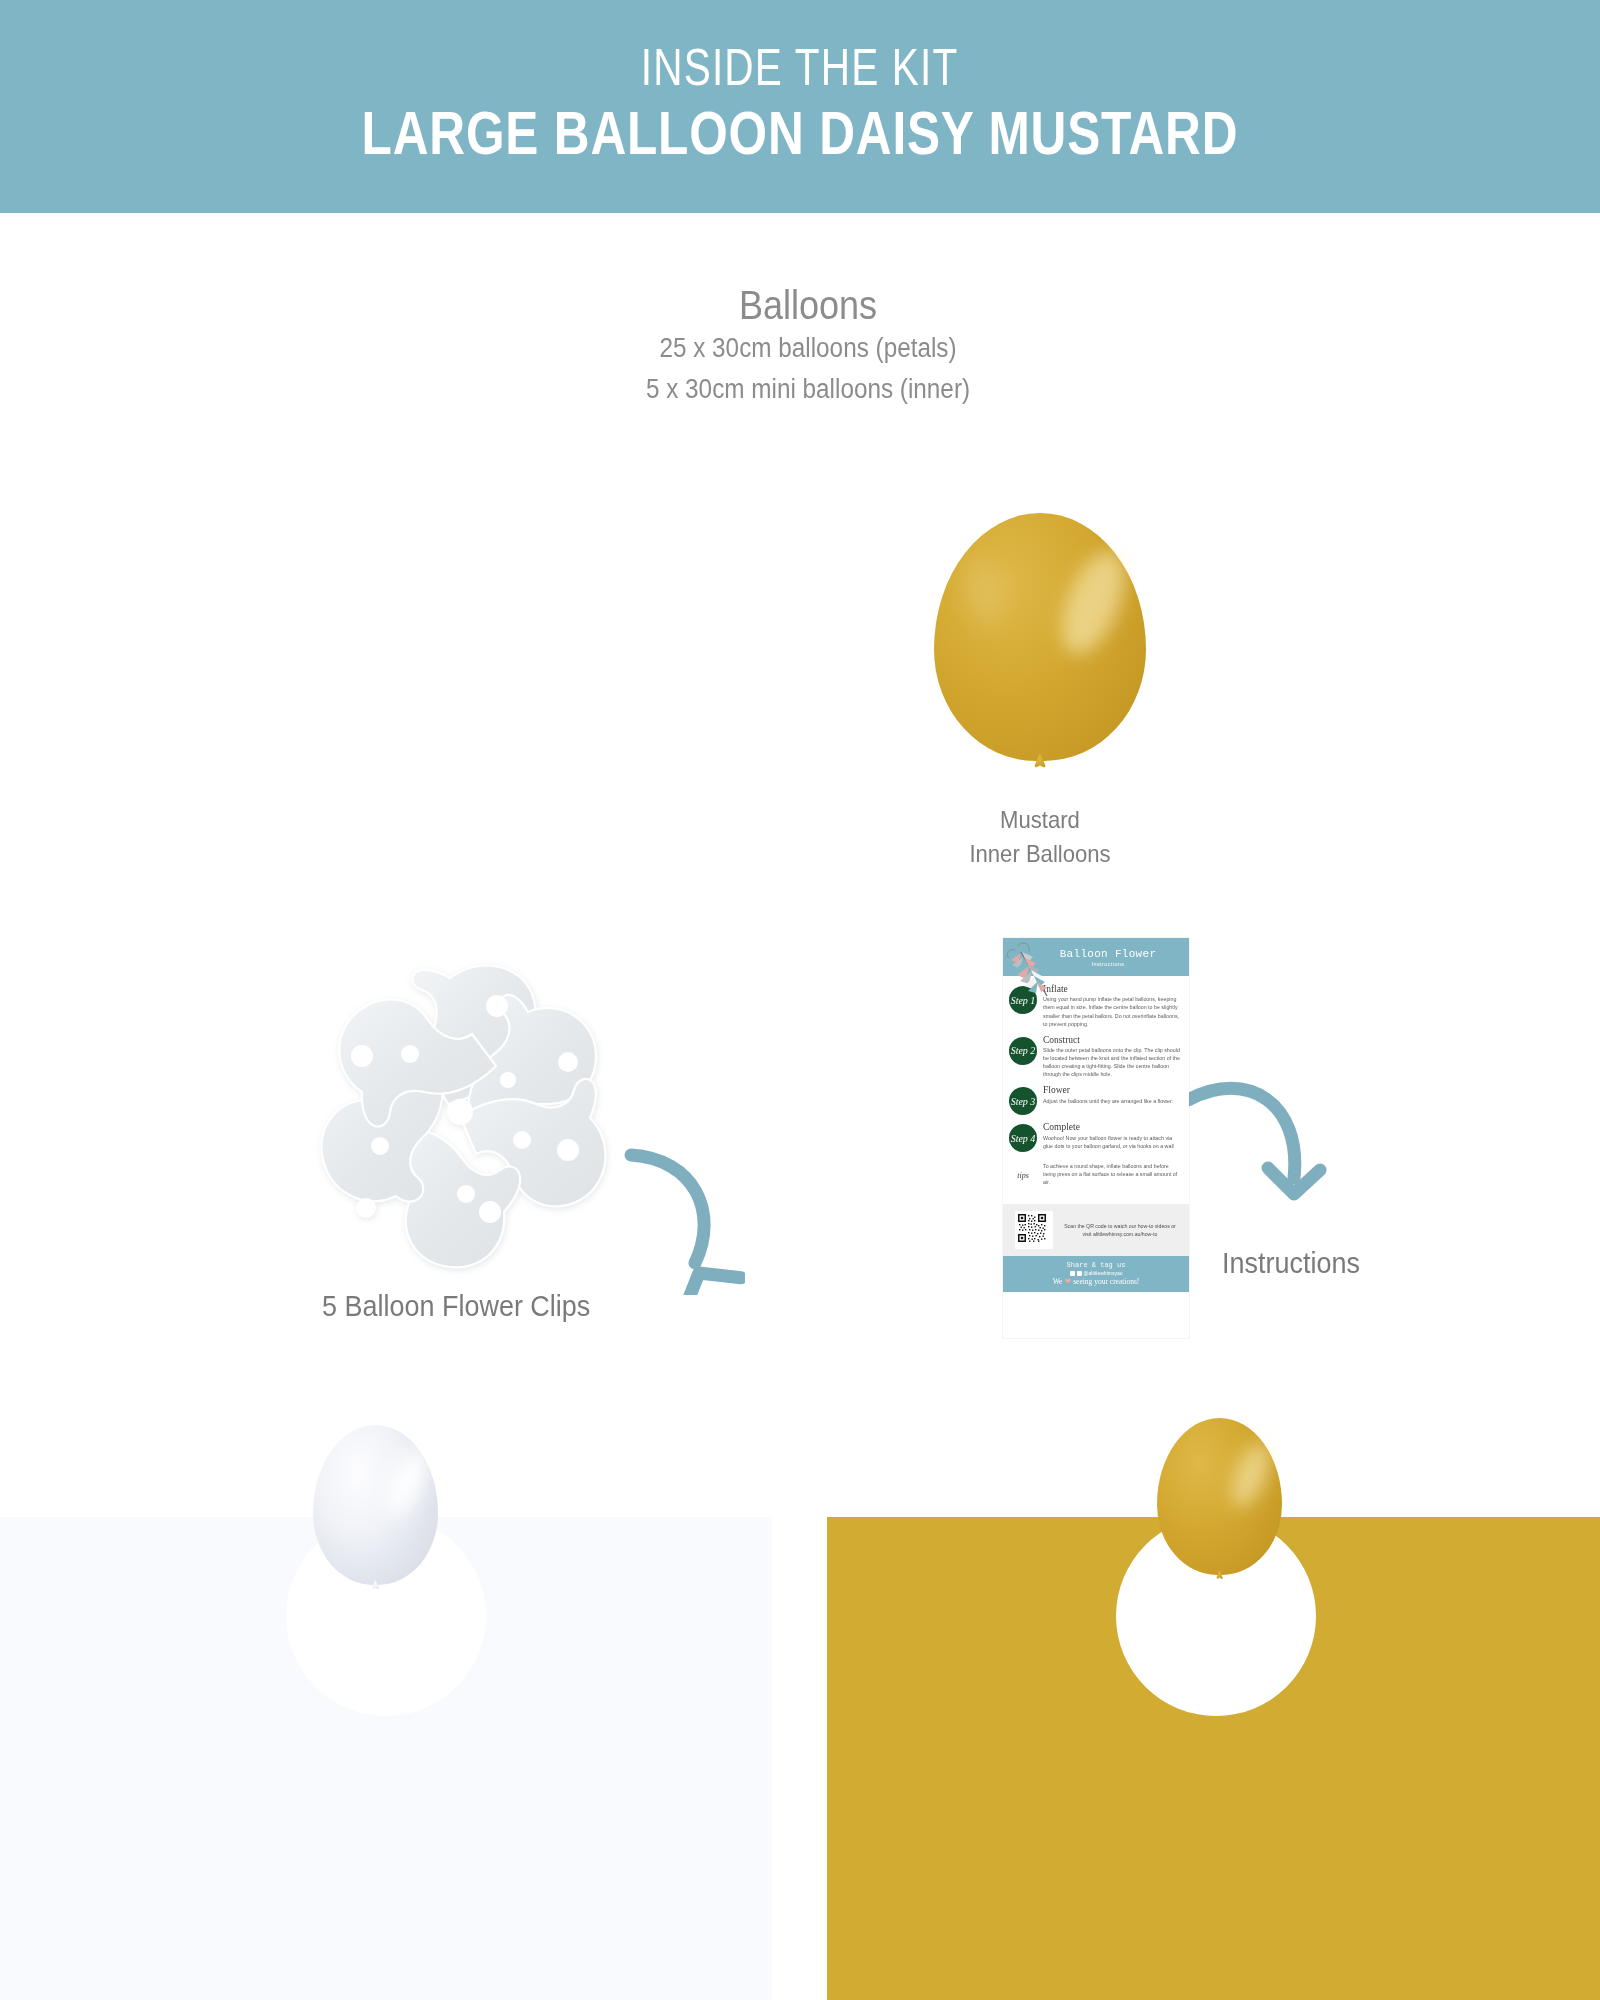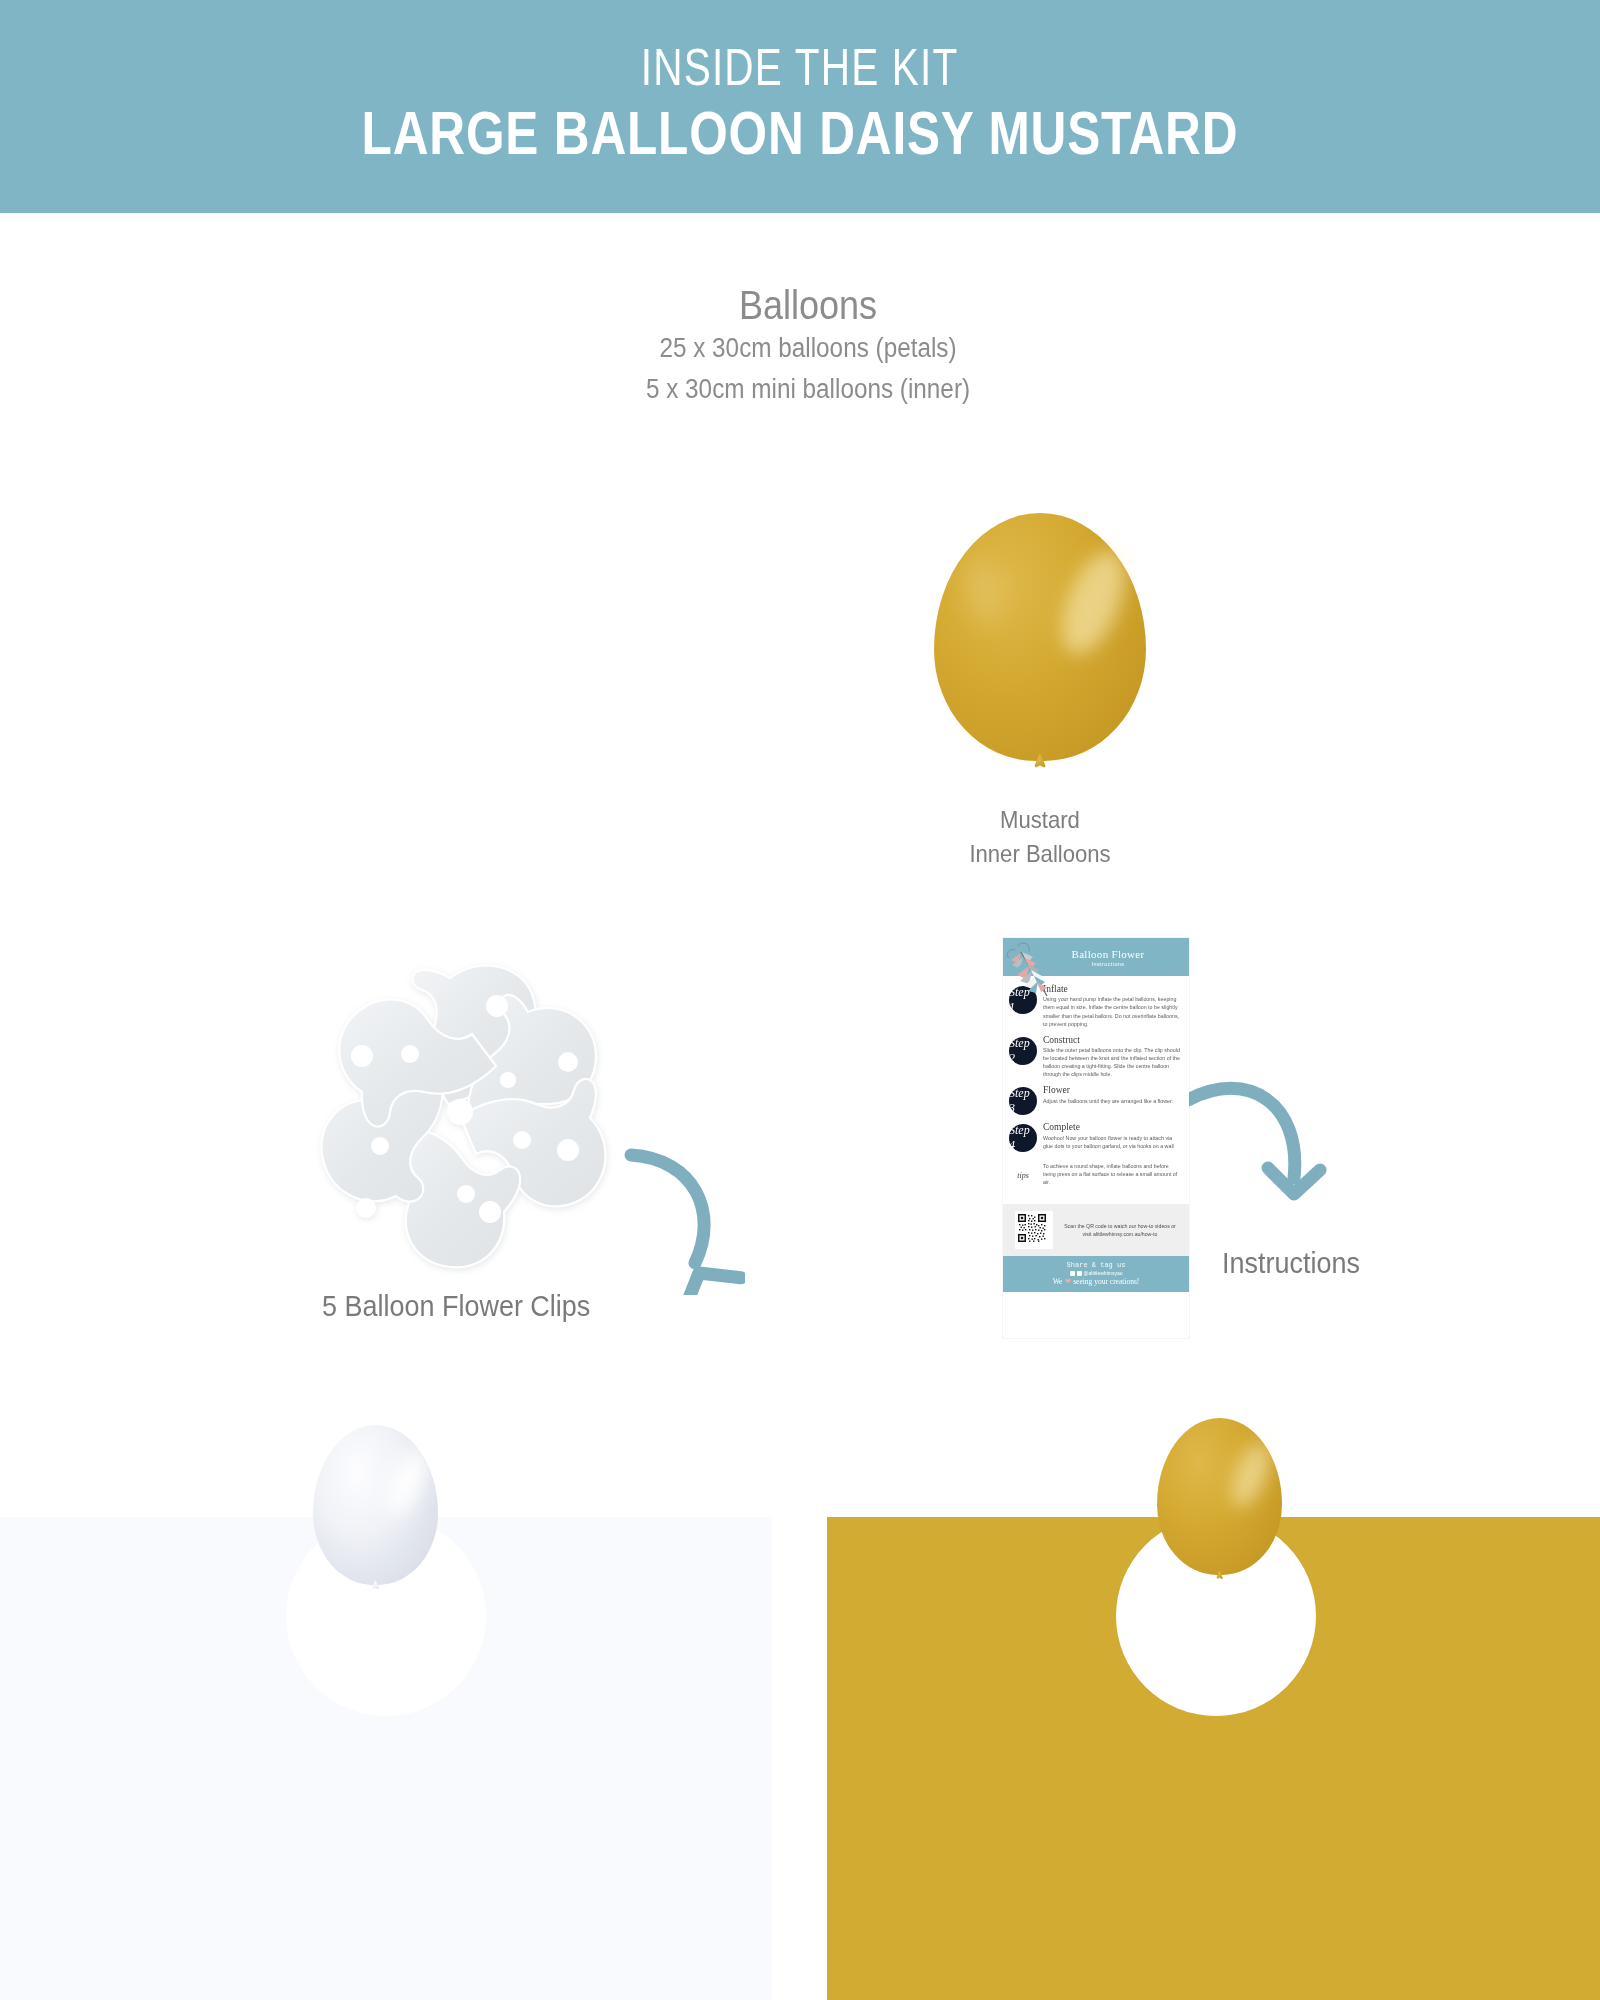--- a/index.html
+++ b/index.html
@@ -97,31 +97,31 @@
   
   .card{
     position:absolute;left:1003px;top:938px;width:186px;height:400px;
     background:#ffffff;box-shadow:0 0 0 1px rgba(0,0,0,.04);
     overflow:hidden;font-family:"Liberation Sans","DejaVu Sans",sans-serif;
   }
   .card-head{
     position:relative;height:38px;background:#7fb5c4;color:#fff;
     display:flex;flex-direction:column;align-items:center;justify-content:center;
   }
-  .card-head .ch-title{font-family:Liberation Serif, serif;font-size:11px;letter-spacing:.3px;margin-left:24px;}
+  .card-head .ch-title{font-family:Liberation Mono, monospace;font-size:11px;letter-spacing:.3px;margin-left:24px;}
   .card-head .ch-sub{font-size:5.5px;letter-spacing:.4px;margin-left:24px;margin-top:1px;}
   .feather{position:absolute;left:-2px;top:2px;}
 
   .steps{padding:8px 9px 4px 6px;}
   .step{display:flex;margin-bottom:7px;}
   .step .badge{
     flex:0 0 28px;height:28px;border-radius:50%;
-    background:#0f172a;color:#fff;display:flex;align-items:center;justify-content:center;
+    background:#14532d;color:#fff;display:flex;align-items:center;justify-content:center;
     font-family:"Liberation Serif","DejaVu Serif",serif;font-style:italic;
-    font-size:12px;margin-top:2px;
+    font-size:10px;margin-top:2px;
   }
   .step .badge.tipbadge{background:transparent;color:#444;font-size:8px;}
   .step .txt{flex:1;padding-left:6px;}
   .step .st{font-family:"Liberation Serif","DejaVu Serif",serif;font-size:9.5px;color:#3a3a3a;line-height:1.1;margin-bottom:1px;}
   .step .sb{font-size:5.3px;color:#5b5b5b;line-height:1.52;}
 
   .qr-row{
     background:#efefef;display:flex;align-items:center;gap:8px;
     padding:7px 10px 7px 12px;margin-top:4px;
   }

